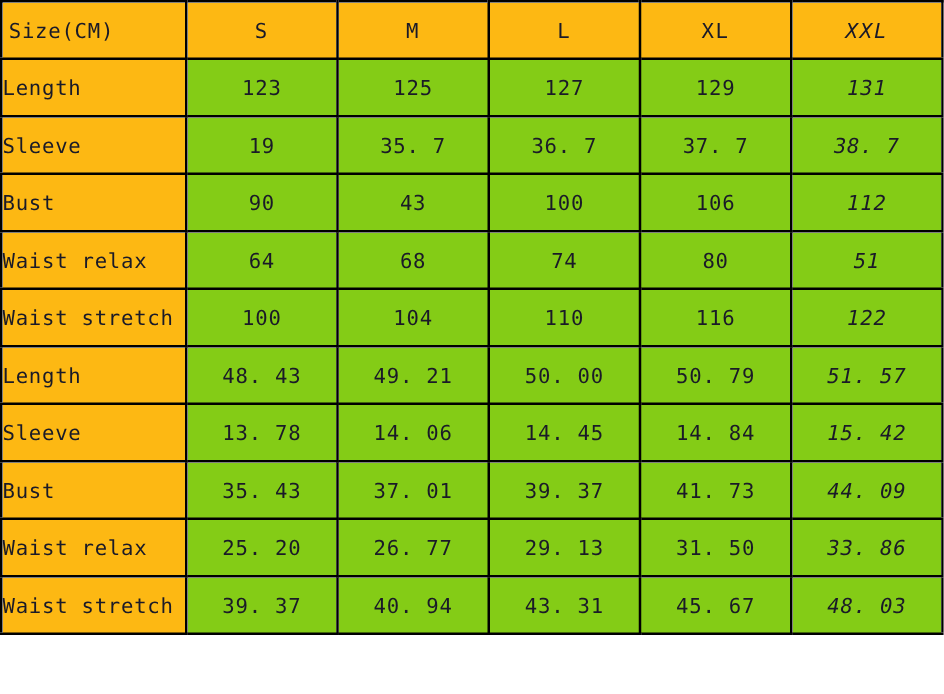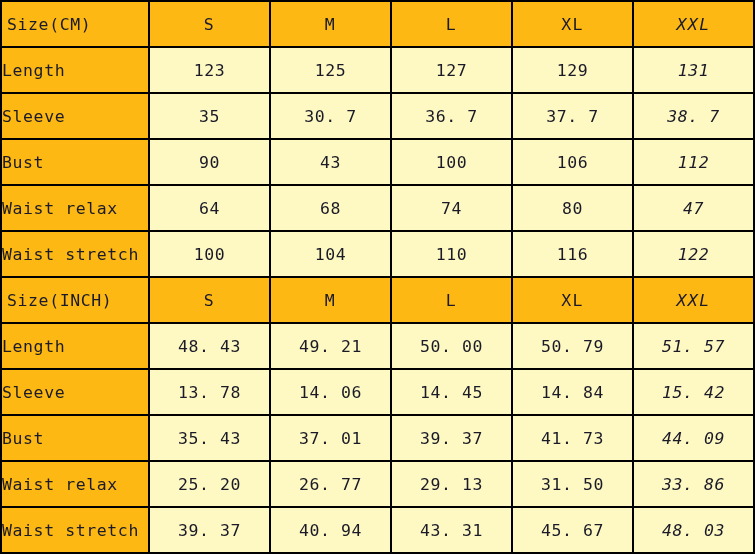--- a/index.html
+++ b/index.html
@@ -62,21 +62,21 @@
     text-align: left;
     padding-left: 5px;
   }
   tr.header-row td.size-head {
     text-align: center;
     letter-spacing: 1.4px;
   }
 
   
   td.value {
-    background: #fef9c3;
+    background: #84cc16;
     text-align: center;
     letter-spacing: 1.1px;
   }
 </style>
 </head>
 <body>
 
 <div class="chart-wrap">
 
   <table class="size-table">
@@ -103,62 +103,54 @@
       <td class="row-label">Length</td>
       <td class="value">123</td>
       <td class="value">125</td>
       <td class="value">127</td>
       <td class="value">129</td>
       <td class="value">131</td>
     </tr>
 
     <tr>
       <td class="row-label">Sleeve</td>
-      <td class="value">35</td>
-      <td class="value">30. 7</td>
+      <td class="value">19</td>
+      <td class="value">35. 7</td>
       <td class="value">36. 7</td>
       <td class="value">37. 7</td>
       <td class="value">38. 7</td>
     </tr>
 
     <tr>
       <td class="row-label">Bust</td>
       <td class="value">90</td>
       <td class="value">43</td>
       <td class="value">100</td>
       <td class="value">106</td>
       <td class="value">112</td>
     </tr>
 
     <tr>
       <td class="row-label">Waist relax</td>
       <td class="value">64</td>
       <td class="value">68</td>
       <td class="value">74</td>
       <td class="value">80</td>
-      <td class="value">47</td>
+      <td class="value">51</td>
     </tr>
 
     <tr>
       <td class="row-label">Waist stretch</td>
       <td class="value">100</td>
       <td class="value">104</td>
       <td class="value">110</td>
       <td class="value">116</td>
       <td class="value">122</td>
     </tr>
 
-    <tr class="header-row">
-      <td class="row-label">Size(INCH)</td>
-      <td class="size-head">S</td>
-      <td class="size-head">M</td>
-      <td class="size-head">L</td>
-      <td class="size-head">XL</td>
-      <td class="size-head">XXL</td>
-    </tr>
 
     <tr>
       <td class="row-label">Length</td>
       <td class="value">48. 43</td>
       <td class="value">49. 21</td>
       <td class="value">50. 00</td>
       <td class="value">50. 79</td>
       <td class="value">51. 57</td>
     </tr>
 

